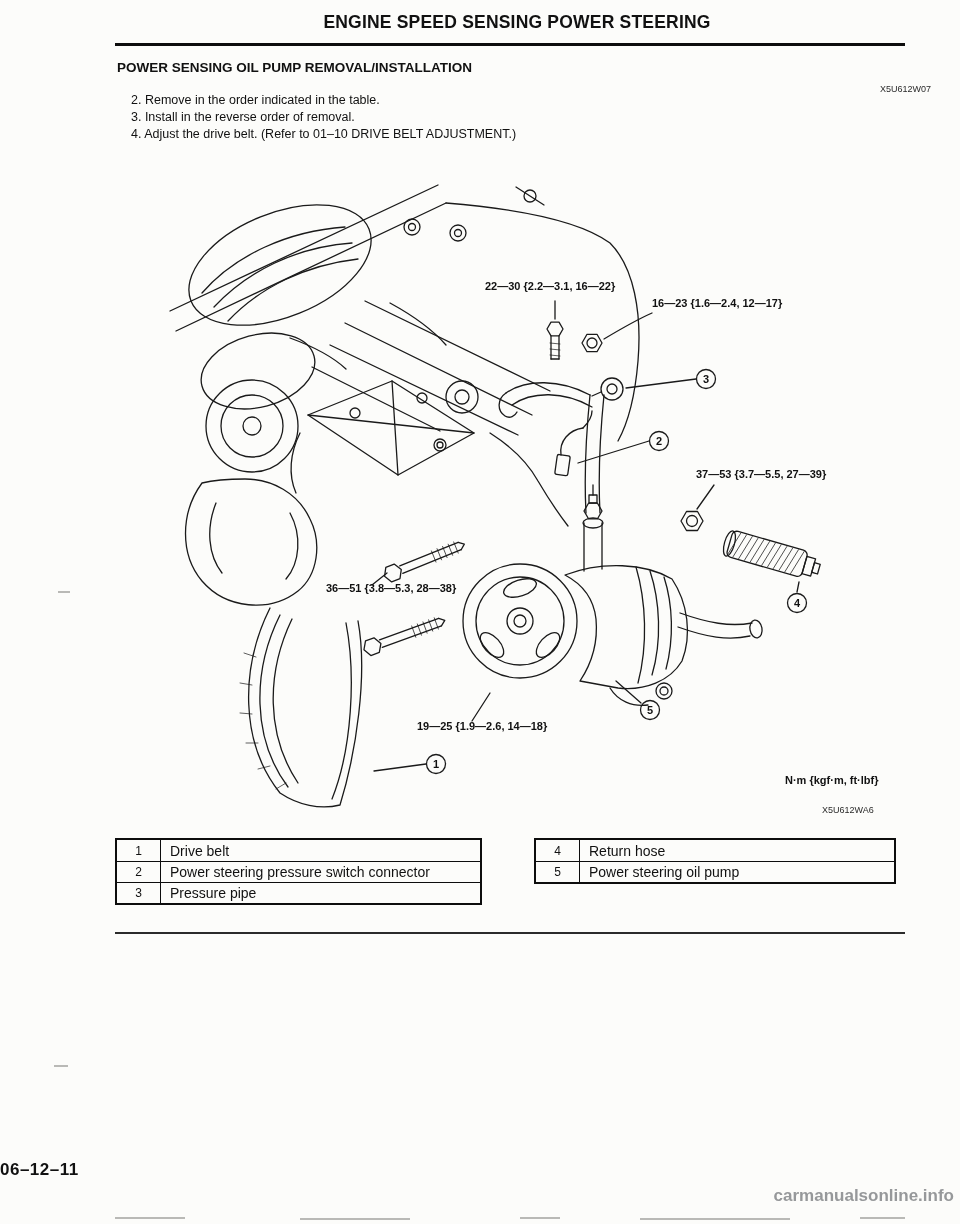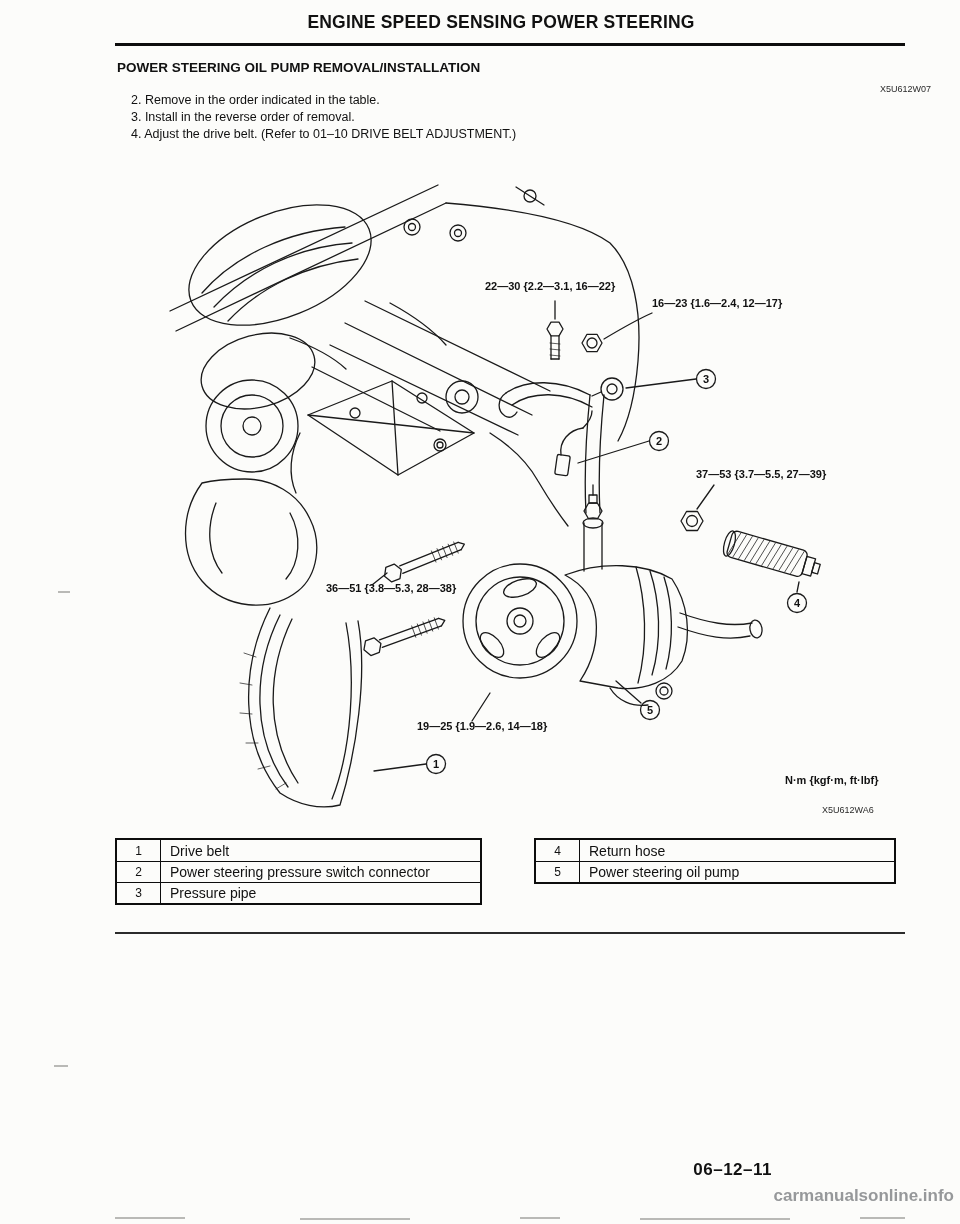--- a/index.html
+++ b/index.html
@@ -3,21 +3,21 @@
 <meta charset="utf-8">
 <style>
   * { margin:0; padding:0; box-sizing:border-box; }
   html,body { background:#ffffff; }
   .page {
     position:relative; width:960px; height:1224px;
     background:#fcfcfa; overflow:hidden;
     font-family:"Liberation Sans", sans-serif; color:#111;
   }
   .page-header {
-    position:absolute; left:106px; top:12px; width:790px;
+    position:absolute; left:122px; top:12px; width:790px;
     text-align:center; font-size:17.5px; font-weight:700; letter-spacing:.2px;
   }
   .header-rule { position:absolute; left:115px; top:43px; width:790px; height:3px; background:#0d0d0d; }
   .section-title { position:absolute; left:117px; top:60px; font-size:13.5px; font-weight:700; }
   .fig-code-top { position:absolute; left:836px; top:84px; font-size:9px; color:#2a2a2a;margin-left:44px; }
   .steps { position:absolute; left:131px; top:92px; font-size:12.5px; line-height:17px; }
   .diagram { position:absolute; left:140px; top:183px; }
   .diagram path, .diagram circle, .diagram ellipse, .diagram polygon, .diagram rect {
     fill:none; stroke:#1a1a1a; stroke-width:1.3; stroke-linecap:round; stroke-linejoin:round;
   }
@@ -25,32 +25,32 @@
   .diagram text { stroke:none; fill:#111; font-weight:700; font-size:11px; font-family:"Liberation Sans", sans-serif; }
   .diagram text.code-text { font-weight:400; font-size:9px; fill:#2a2a2a; }
   .parts-table { position:absolute; top:838px; border:2px solid #0d0d0d; }
   .parts-table.left { left:115px; width:367px; }
   .parts-table.right { left:534px; width:362px; }
   .pt-row { display:flex; height:21px; border-top:1.5px solid #0d0d0d; }
   .pt-row:first-child { border-top:none; }
   .pt-num { width:44px; border-right:1.5px solid #0d0d0d; display:flex; align-items:center; justify-content:center; font-size:12px; }
   .pt-name { flex:1; display:flex; align-items:center; padding-left:9px; font-size:14px; }
   .bottom-rule { position:absolute; left:115px; top:932px; width:790px; height:1.5px; background:#2b2b2b; }
-  .page-number { position:absolute; left:0; top:1160px; width:772px; text-align:right; font-size:17px; font-weight:700; letter-spacing:.5px; }
+  .page-number { position:absolute; left:0; top:1160px; width:772px; text-align:left; font-size:17px; font-weight:700; letter-spacing:.5px; }
   .watermark { position:absolute; right:6px; top:1186px; font-size:17px; color:#96989a;font-weight:bold; }
   .artifact { position:absolute; background:#b9b9b6; }
 </style>
 </head>
 <body>
 
 <div class="page">
 
   <div class="page-header">ENGINE SPEED SENSING POWER STEERING</div>
   <div class="header-rule"></div>
-  <div class="section-title">POWER STEERING OIL PUMP REMOVAL/INSTALLATION</div>
+  <div class="section-title">POWER SENSING OIL PUMP REMOVAL/INSTALLATION</div>
   <div class="fig-code-top">X5U612W07</div>
 
   <div class="steps">
     <div>2. Remove in the order indicated in the table.</div>
     <div>3. Install in the reverse order of removal.</div>
     <div>4. Adjust the drive belt. (Refer to 01–10 DRIVE BELT ADJUSTMENT.)</div>
   </div>
 
   <svg class="diagram" width="790" height="645" viewBox="0 0 790 645">
 

